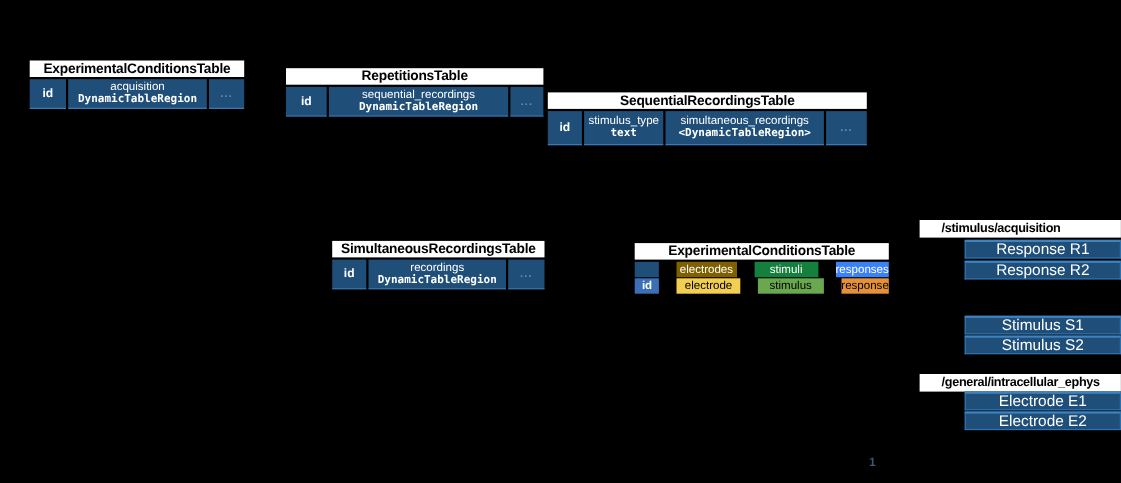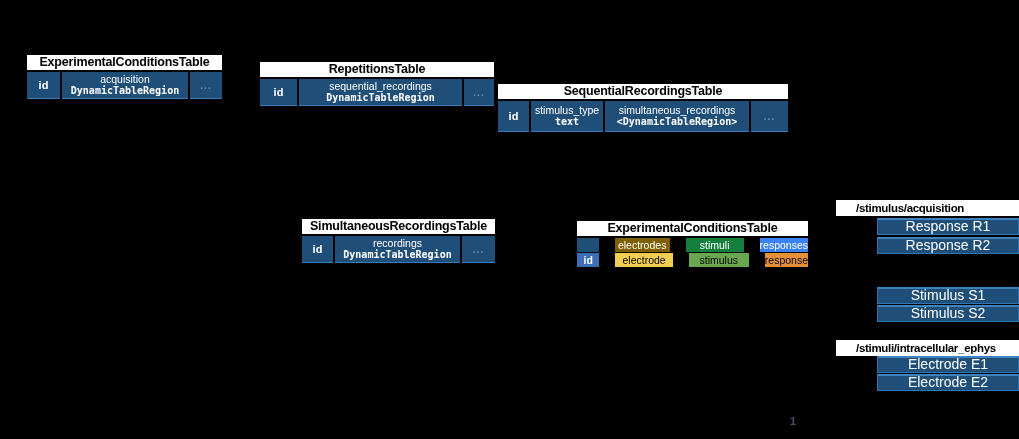--- a/index.html
+++ b/index.html
@@ -125,19 +125,19 @@
     </div>
   </div>
 
   <div class="hpath" style="top:200px">/stimulus/acquisition</div>
   <div class="hbox" style="top:218px">Response R1</div>
   <div class="hbox" style="top:237px">Response R2</div>
 
   <div class="hbox" style="top:287px">Stimulus S1</div>
   <div class="hbox" style="top:305px">Stimulus S2</div>
 
-  <div class="hpath" style="top:340px">/stimuli/intracellular_ephys</div>
+  <div class="hpath" style="top:340px">/general/intracellular_ephys</div>
   <div class="hbox" style="top:356px">Electrode E1</div>
   <div class="hbox" style="top:374px">Electrode E2</div>
 
   <div class="pagenum">1</div>
 
 </div>
 
 </body></html>

